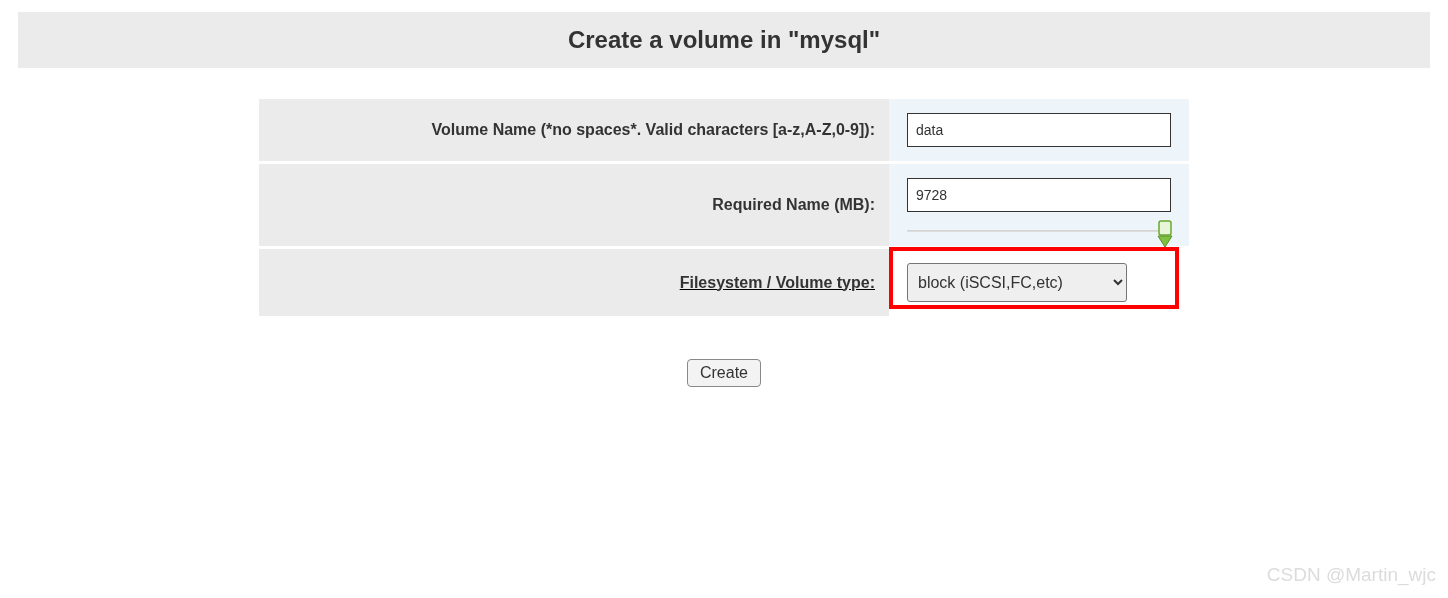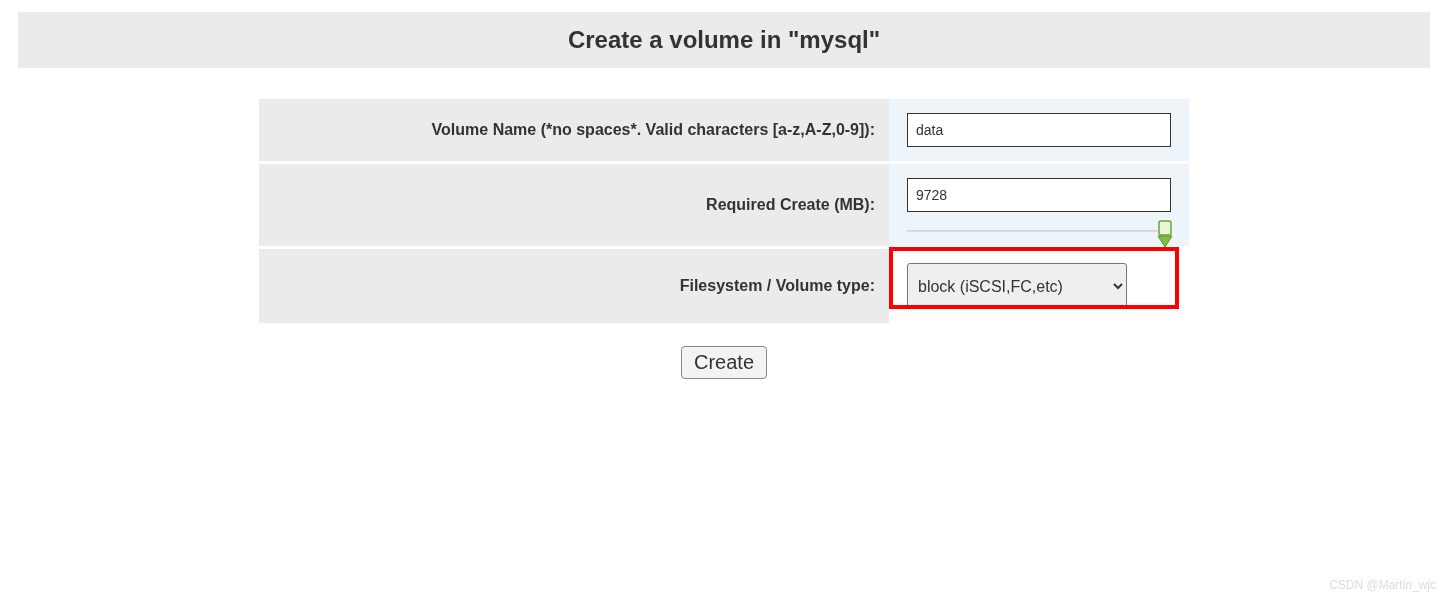--- a/index.html
+++ b/index.html
@@ -79,81 +79,83 @@
       position: absolute;
       right: -4px;
       top: -10px;
       width: 20px;
       height: 28px;
     }
     .required-cell {
     }
     .select-input {
       width: 220px;
-      height: 46px;
+      height: 39px;
       border: 1px solid #767676;
       border-radius: 3px;
       background: #efefef;
       font-family: Verdana, Geneva, sans-serif;
       font-size: 16px;
       padding: 2px 6px;
       color: #333333;
     }
     .highlight-row {
       position: relative;
+      text-decoration: underline;
     }
     .highlight-box {
       position: absolute;
       border: 4px solid #ff0000;
       top: -2px;
       left: 0;
       width: 290px;
       height: 62px;
       pointer-events: none;
     }
     .create-row {
       text-align: center;
       padding-top: 20px;
     }
     .create-btn {
       font-family: Verdana, Geneva, sans-serif;
-      font-size: 20px;
+      font-size: 16px;
       padding: 4px 12px;
       border: 1px solid #888888;
       border-radius: 4px;
       background: #f3f3f3;
       color: #333333;
       cursor: pointer;
+      margin-top: 20px;
     }
     .watermark {
       position: absolute;
-      bottom: 6px;
+      bottom: 12px;
       right: 12px;
-      font-size: 12px;
+      font-size: 19px;
       color: #dcdcdc;
       font-family: Arial, sans-serif;
     }
   </style>
 </head>
 <body>
 
 <div class="header-bar">
   <h1>Create a volume in "mysql"</h1>
 </div>
 
 <table class="form-table">
   <tbody>
       <tr>
     <td class="label-cell">Volume Name (*no spaces*. Valid characters [a-z,A-Z,0-9]):</td>
     <td class="input-cell bg-blue">
       <input type="text" class="text-input" value="data" style="">
     </td>
   </tr>
   <tr>
-    <td class="label-cell">Required Create (MB):</td>
+    <td class="label-cell">Required Name (MB):</td>
     <td class="input-cell bg-blue required-cell">
       <input type="text" class="text-input" value="9728" style="">
       <div class="slider-row">
         <div class="slider-track"></div>
         <span class="slider-handle">
           <svg viewBox="0 0 20 28" width="20" height="28">
             <rect x="4" y="1" width="12" height="14" rx="2" fill="#e8f5d8" stroke="#6aa82f" stroke-width="1.5"></rect>
             <polygon points="10,27 3,16 17,16" fill="#7cc142" stroke="#5a8f28" stroke-width="1"></polygon>
           </svg>
         </span>

